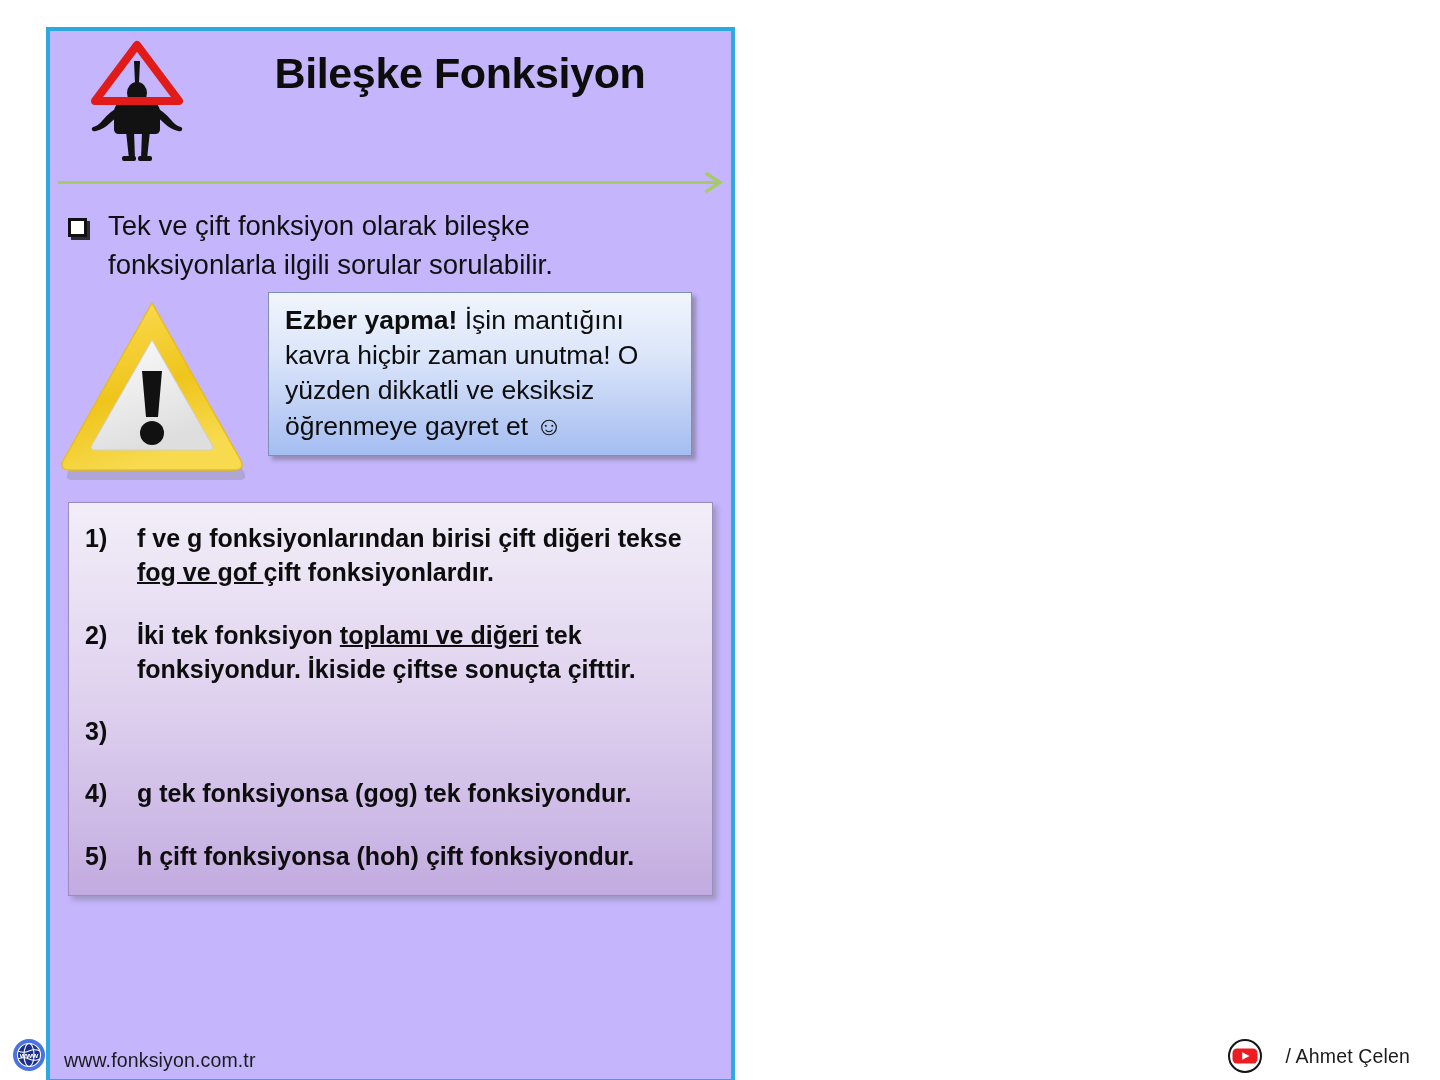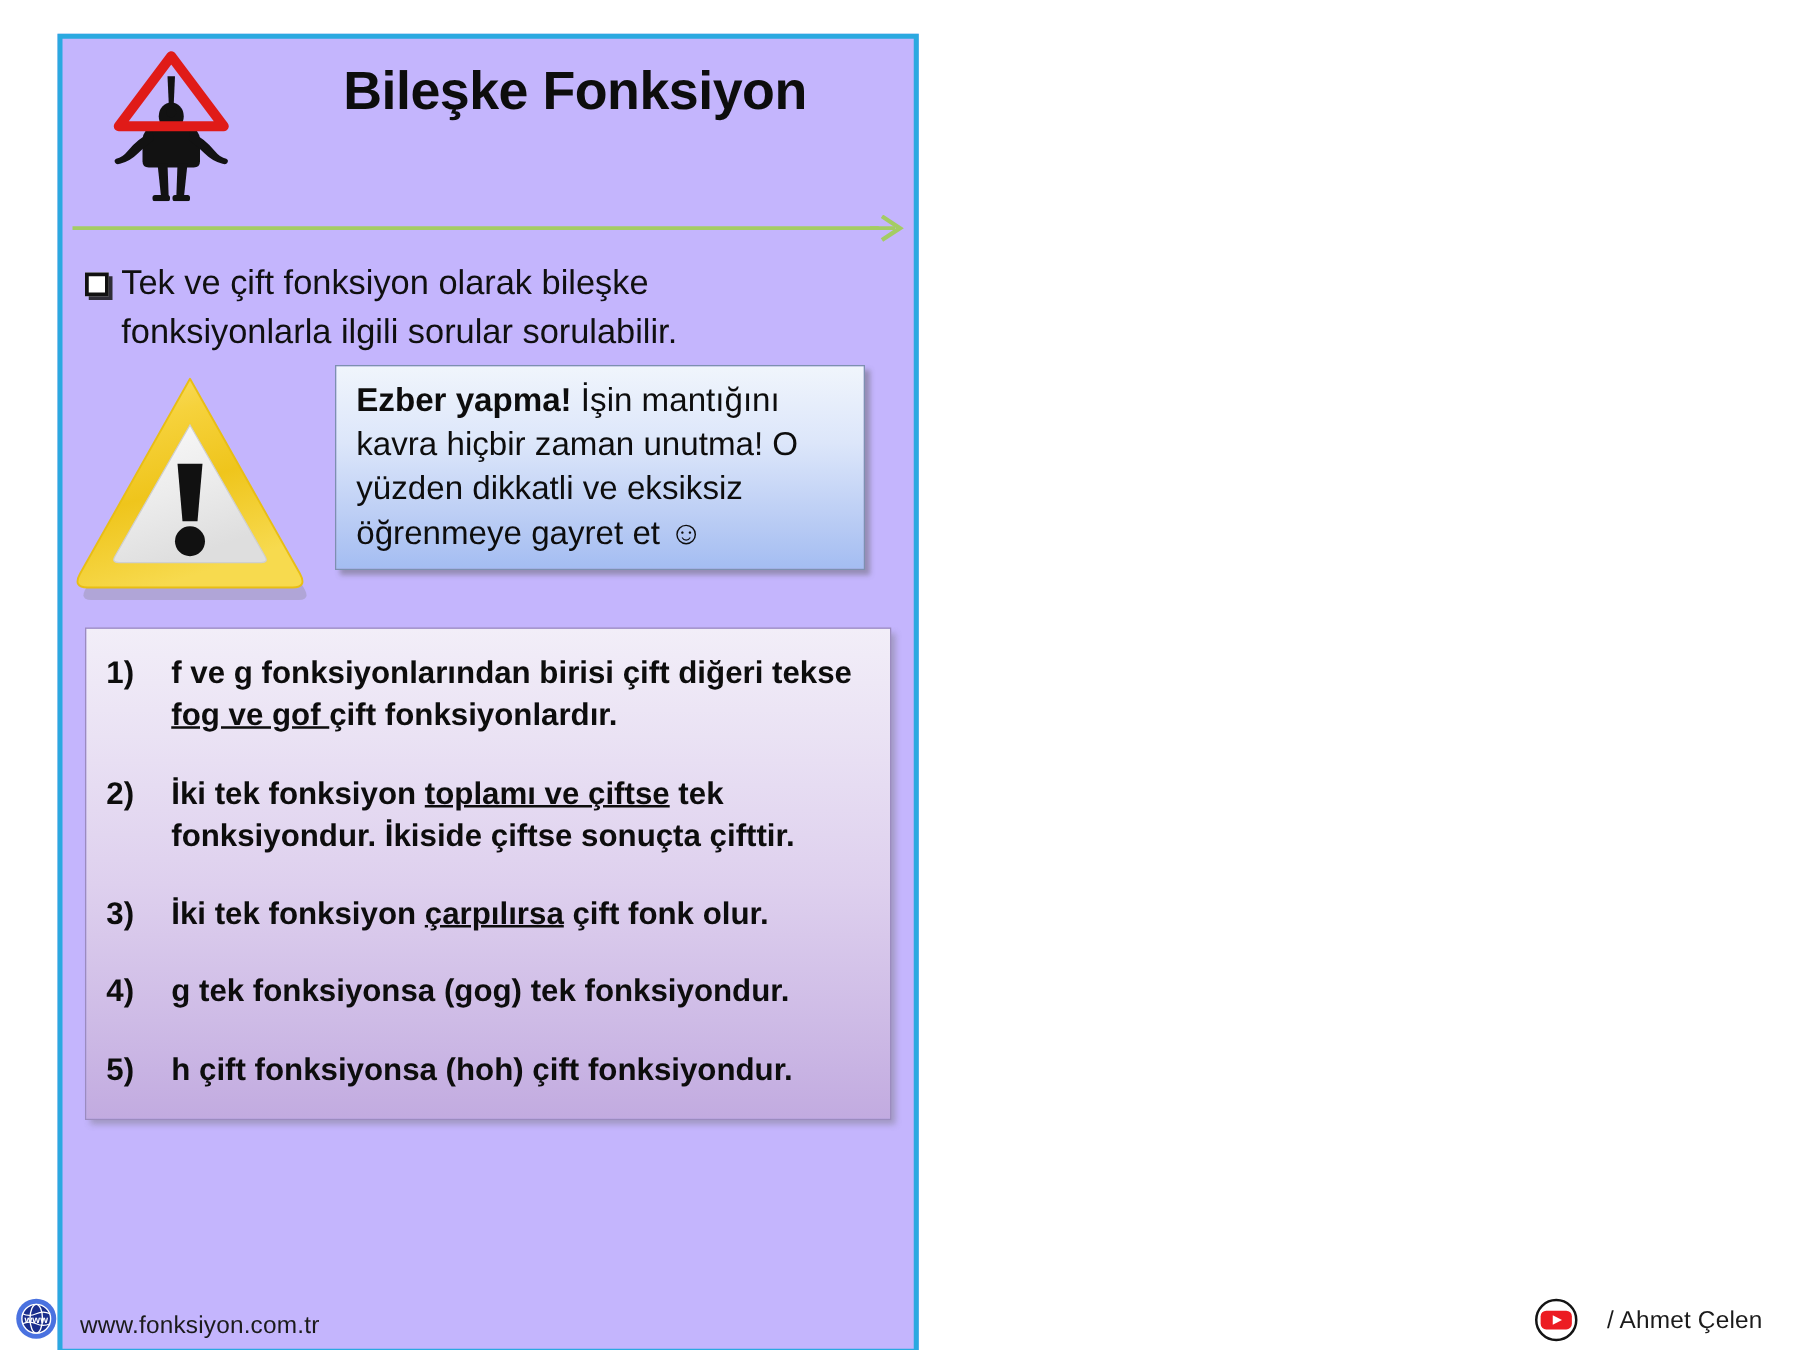--- a/index.html
+++ b/index.html
@@ -94,21 +94,21 @@
     flex: 0 0 auto;
     width: 19px;
     height: 19px;
     margin-top: 12px;
     margin-left: 4px;
     border: 3px solid #111111;
     background: #ffffff;
     box-shadow: 3px 3px 0 0 rgba(20,20,20,0.85);
   }
   .bullet-text {
-    margin-left: 10px;
+    margin-left: 21px;
     font-size: 27.5px;
     line-height: 1.42;
     color: #101010;
     max-width: 510px;
   }
 
   
   .warn-tri {
     position: absolute;
     left: 4px;
@@ -282,26 +282,25 @@
 
     <div class="rules">
 
       <div class="rule-item">
         <div class="rule-num">1)</div>
         <div class="rule-text"><span>f ve g fonksiyonlarından birisi çift diğeri tekse </span><u> fog ve gof </u><span>çift fonksiyonlardır.</span></div>
       </div>
 
       <div class="rule-item">
         <div class="rule-num">2)</div>
-        <div class="rule-text"><span>İki tek fonksiyon </span><u>toplamı ve çiftse</u><span> tek fonksiyondur.  İkiside çiftse sonuçta çifttir.</span></div>
+        <div class="rule-text"><span>İki tek fonksiyon </span><u>toplamı ve diğeri</u><span> tek fonksiyondur.  İkiside çiftse sonuçta çifttir.</span></div>
       </div>
 
       <div class="rule-item">
         <div class="rule-num">3)</div>
-        <div class="rule-text"><span>İki tek fonksiyon </span><u>çarpılırsa</u><span> çift fonk olur.</span></div>
       </div>
 
       <div class="rule-item">
         <div class="rule-num">4)</div>
         <div class="rule-text"><span>g tek fonksiyonsa  (gog) tek fonksiyondur.</span><u></u><span></span></div>
       </div>
 
       <div class="rule-item">
         <div class="rule-num">5)</div>
         <div class="rule-text"><span>h çift fonksiyonsa (hoh) çift fonksiyondur.</span><u></u><span></span></div>

